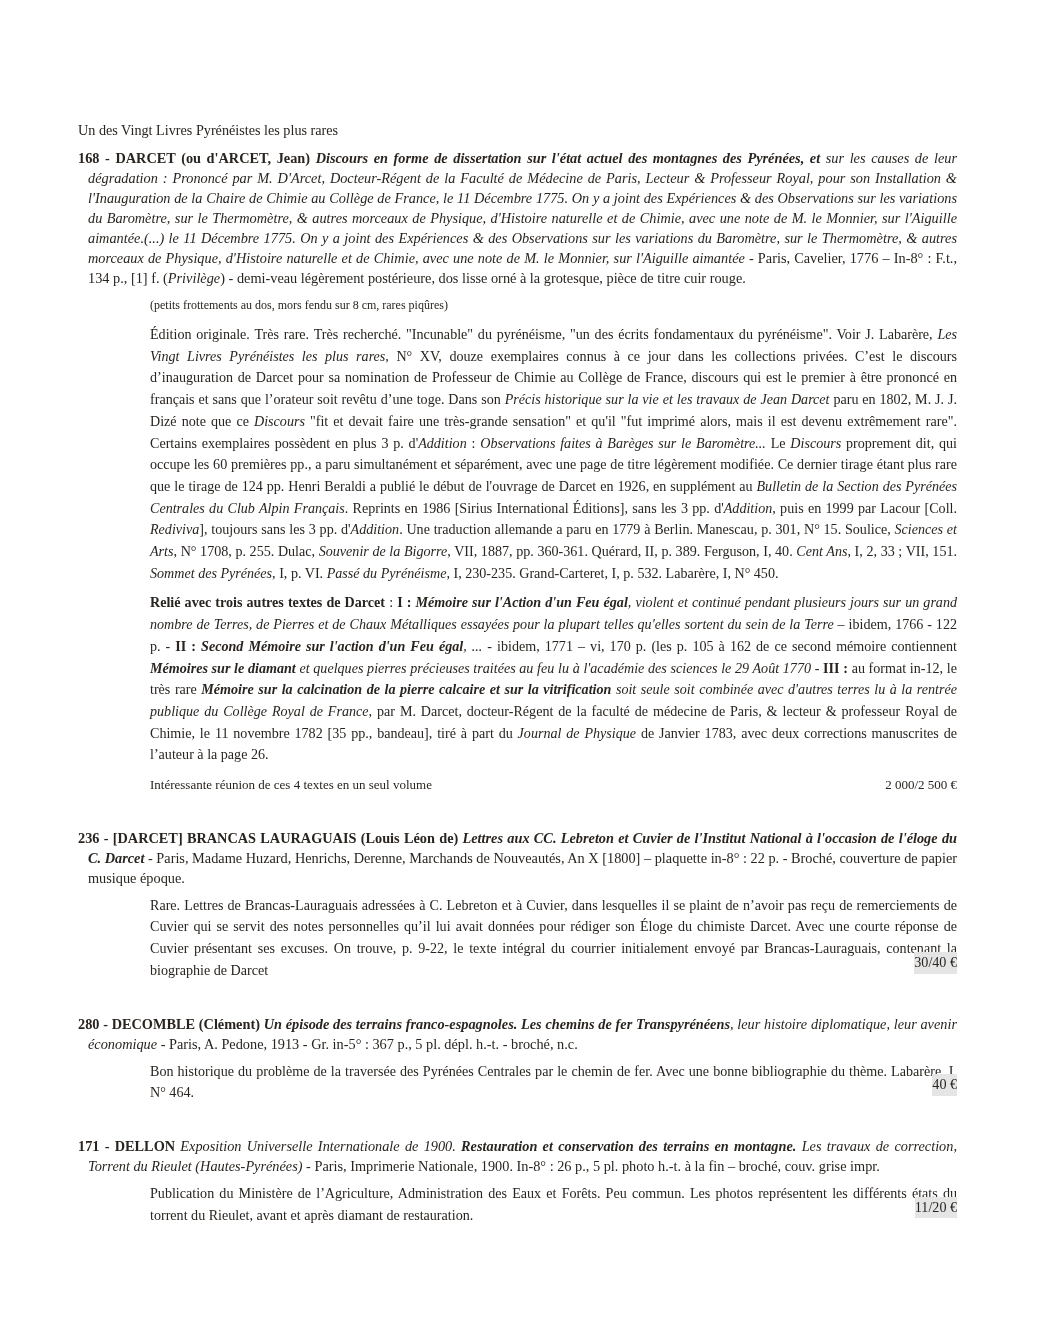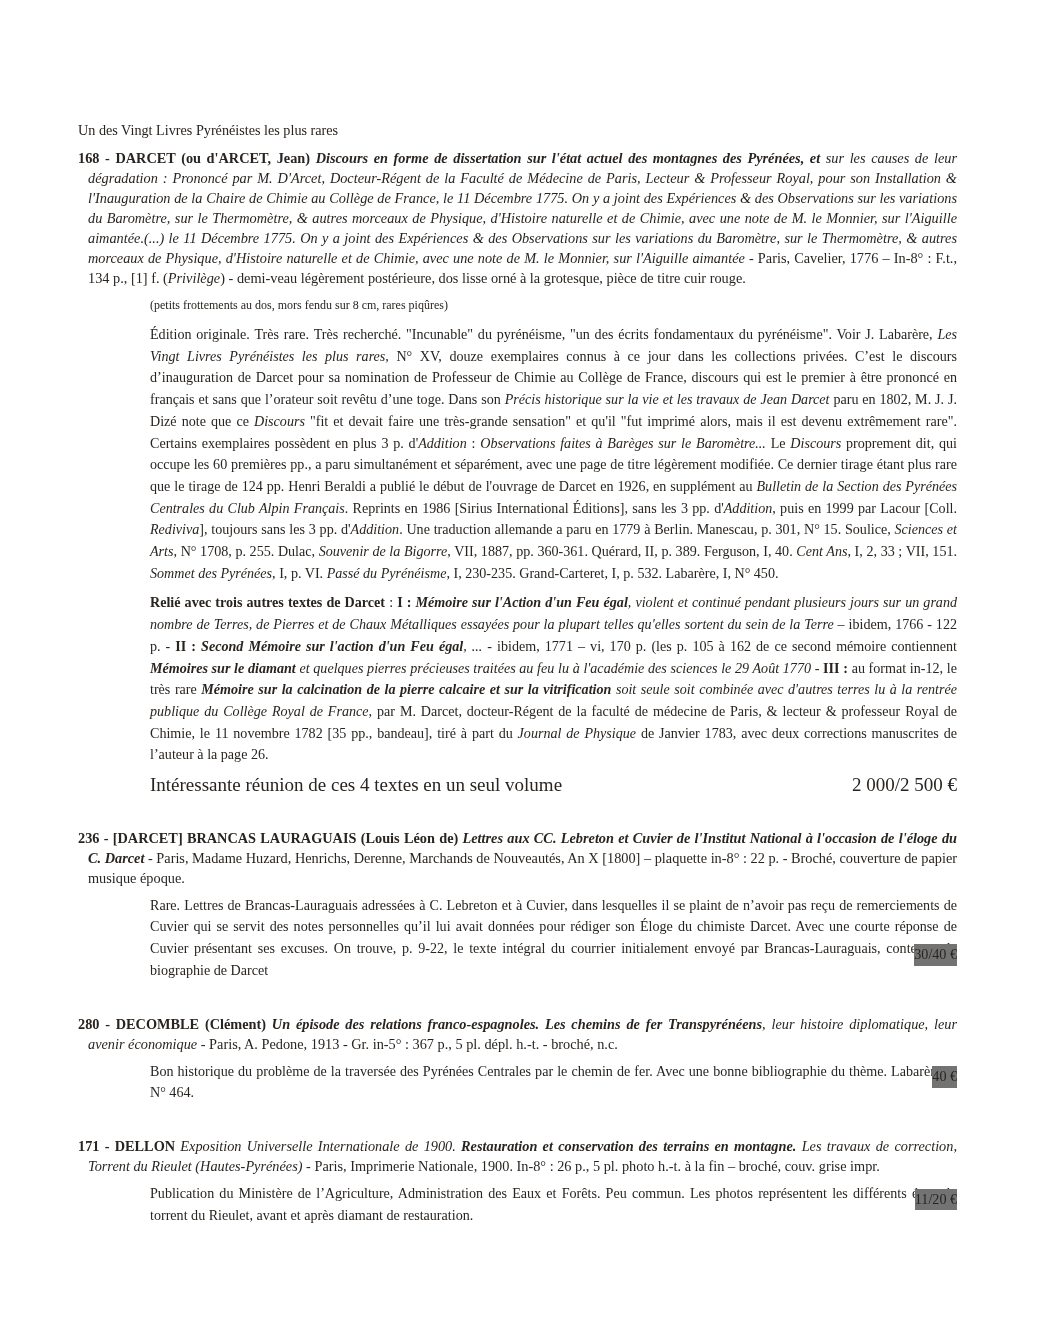--- a/index.html
+++ b/index.html
@@ -39,29 +39,29 @@
     position:relative;
     font-size:14.1px;
     line-height:21.7px;
     text-align:justify;
     margin-left:72px;
     margin-bottom:8px;
   }
   .note-price {
     position:absolute;
     right:0;
-    bottom:16px;
+    bottom:8px;
     white-space:nowrap;
-    background:#737373;
+    background:#e5e5e5;
   }
   .price-row {
     display:flex;
     justify-content:space-between;
     align-items:baseline;
-    font-size:19px;
+    font-size:13px;
     line-height:21.7px;
     margin-left:72px;
     margin-top:2px;
   }
   .b { font-weight:bold;margin-top:12px; }
   .i { font-style:italic; }
 </style>
 </head>
 <body>
 
@@ -79,21 +79,21 @@
       <span>2 000/2 500 €</span>
     </p>
   </section>
 
   <section class="entry">
     <p class="heading"><span class="b">236 - [DARCET] BRANCAS LAURAGUAIS (Louis Léon de) </span><span class="b i">Lettres aux CC. Lebreton et Cuvier de l'Institut National à l'occasion de l'éloge du C. Darcet</span><span> - Paris, Madame Huzard, Henrichs, Derenne, Marchands de Nouveautés, An X [1800] – plaquette in-8° : 22 p. - Broché, couverture de papier musique époque.</span></p>
     <p class="note"><span class="note-price">30/40 €</span><span>Rare. Lettres de Brancas-Lauraguais adressées à C. Lebreton et à Cuvier, dans lesquelles il se plaint de n’avoir pas reçu de remerciements de Cuvier qui se servit des notes personnelles qu’il lui avait données pour rédiger son Éloge du chimiste Darcet. Avec une courte réponse de Cuvier présentant ses excuses. On trouve, p. 9-22, le texte intégral du courrier initialement envoyé par Brancas-Lauraguais, contenant la biographie de Darcet</span></p>
   </section>
 
   <section class="entry">
-    <p class="heading"><span class="b">280 - DECOMBLE (Clément) </span><span class="b i">Un épisode des relations franco-espagnoles. Les chemins de fer Transpyrénéens</span><span class="i">, leur histoire diplomatique, leur avenir économique</span><span> - Paris, A. Pedone, 1913 - Gr. in-5° : 367 p., 5 pl. dépl. h.-t. - broché, n.c.</span></p>
+    <p class="heading"><span class="b">280 - DECOMBLE (Clément) </span><span class="b i">Un épisode des terrains franco-espagnoles. Les chemins de fer Transpyrénéens</span><span class="i">, leur histoire diplomatique, leur avenir économique</span><span> - Paris, A. Pedone, 1913 - Gr. in-5° : 367 p., 5 pl. dépl. h.-t. - broché, n.c.</span></p>
     <p class="note"><span class="note-price">40 €</span><span>Bon historique du problème de la traversée des Pyrénées Centrales par le chemin de fer. Avec une bonne bibliographie du thème. Labarère, I, N° 464.</span></p>
   </section>
 
   <section class="entry">
     <p class="heading"><span class="b">171 - DELLON </span><span class="i">Exposition Universelle Internationale de 1900. </span><span class="b i">Restauration et conservation des terrains en montagne. </span><span class="i">Les travaux de correction, Torrent du Rieulet (Hautes-Pyrénées)</span><span> - Paris, Imprimerie Nationale, 1900. In-8° : 26 p., 5 pl. photo h.-t. à la fin – broché, couv. grise impr.</span></p>
     <p class="note"><span class="note-price">11/20 €</span><span>Publication du Ministère de l’Agriculture, Administration des Eaux et Forêts. Peu commun. Les photos représentent les différents états du torrent du Rieulet, avant et après diamant de restauration.</span></p>
   </section>
 
 </div>
 

